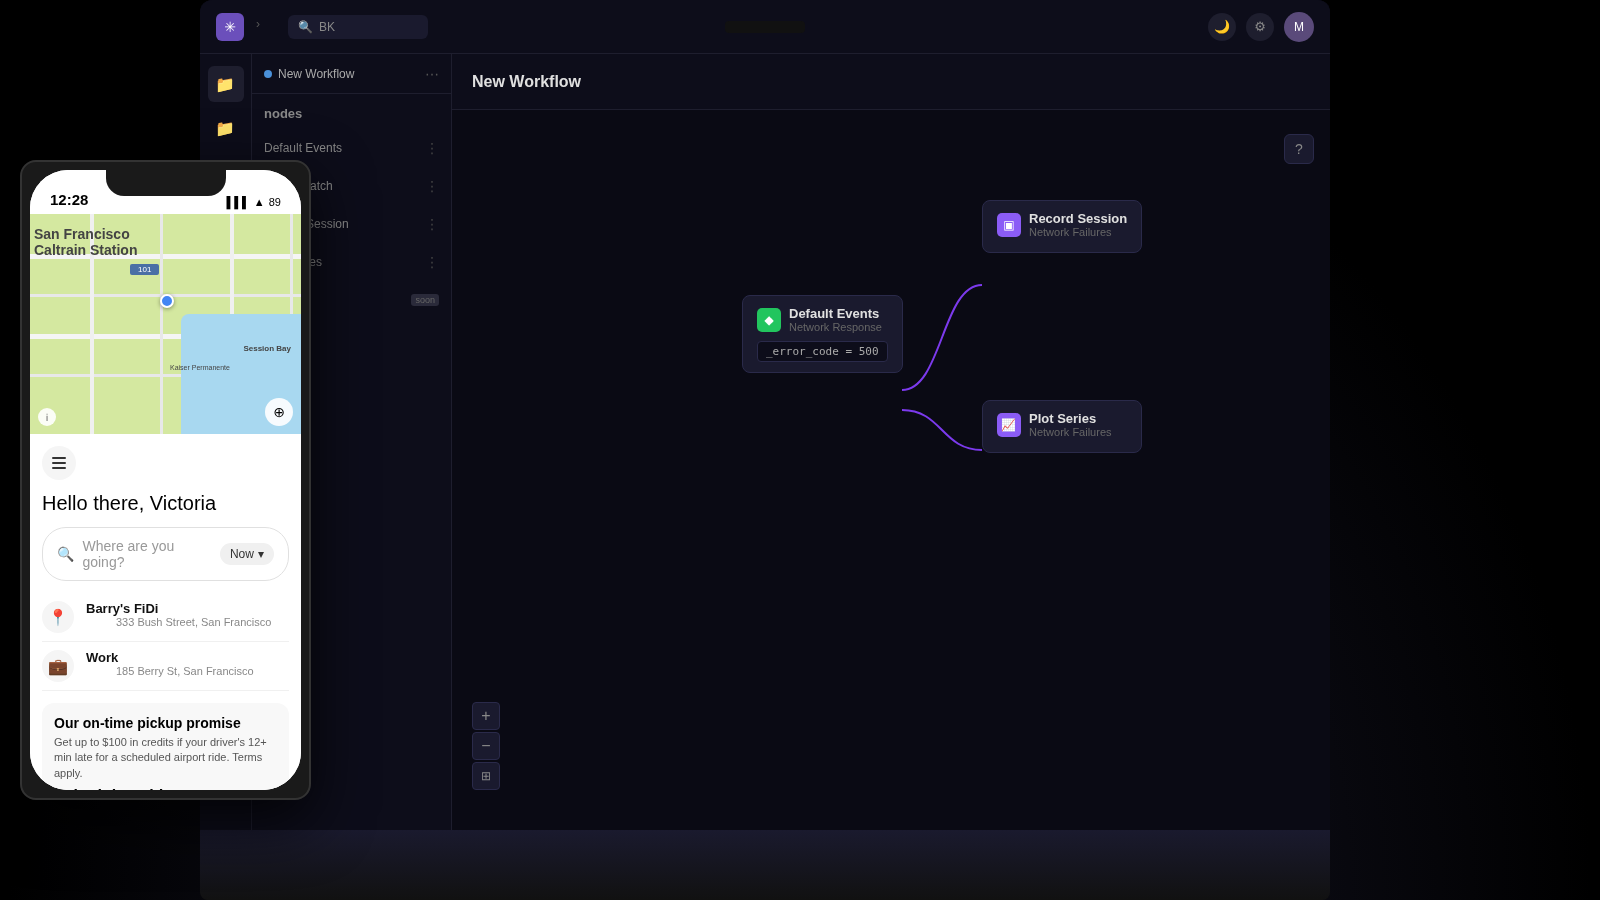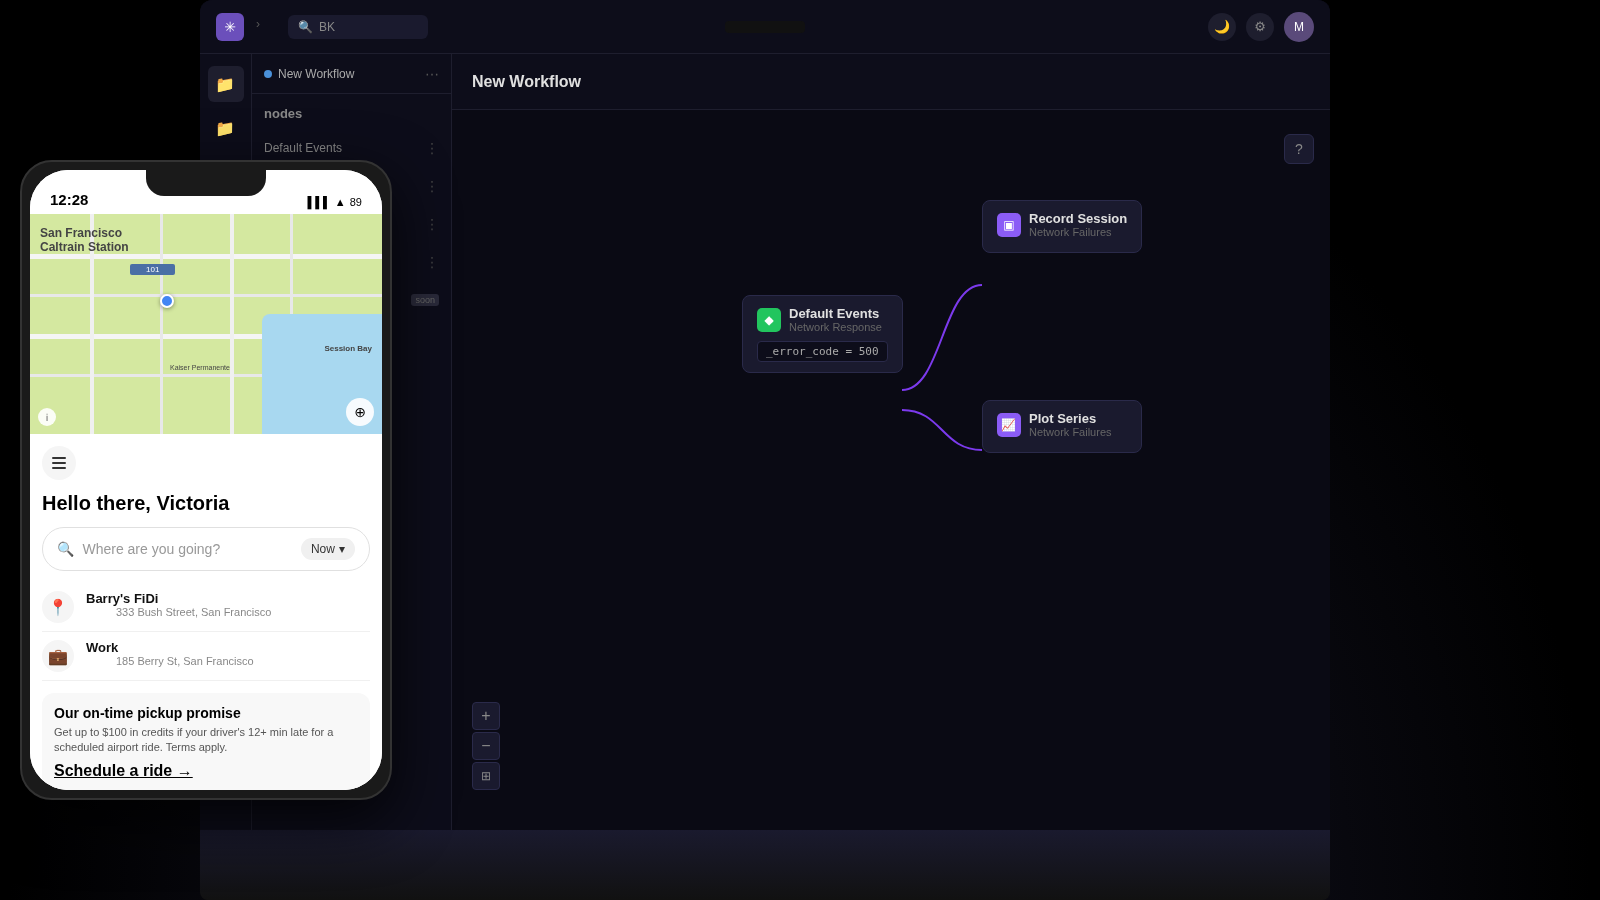--- a/index.html
+++ b/index.html
@@ -409,24 +409,24 @@
       align-items: center;
       justify-content: center;
       z-index: 10;
     }
 
     
     .phone-frame {
       position: absolute;
       left: 20px;
       top: 160px;
-      width: 372px;
+      width: 291px;
       height: 640px;
       background: #1a1a1a;
-      border-radius: 32px;
+      border-radius: 16px;
       border: 2px solid #333;
       box-shadow: 0 20px 60px rgba(0,0,0,0.8);
       overflow: hidden;
       z-index: 20;
     }
 
     .phone-screen {
       position: absolute;
       top: 8px; left: 8px; right: 8px; bottom: 8px;
       background: #fff;
@@ -523,21 +523,21 @@
 
     .h-line {
       width: 14px;
       height: 2px;
       background: #333;
       border-radius: 1px;
     }
 
     .greeting {
       font-size: 20px;
-      font-weight: 700;
+      font-weight: 400;
       color: #000;
       margin-bottom: 12px;
     }
 
     .search-box {
       display: flex;
       align-items: center;
       border: 1px solid #e0e0e0;
       border-radius: 24px;
       padding: 10px 14px;
@@ -785,27 +785,27 @@
       <div style="position:absolute;top:80px;left:0;right:0;height:3px;background:#e8e8e8;"></div>
       <div style="position:absolute;top:120px;left:0;right:0;height:5px;background:#f5f5f5;"></div>
       <div style="position:absolute;top:160px;left:0;right:0;height:3px;background:#e8e8e8;"></div>
       <div style="position:absolute;top:0;bottom:0;left:60px;width:4px;background:#f0f0f0;"></div>
       <div style="position:absolute;top:0;bottom:0;left:130px;width:3px;background:#e8e8e8;"></div>
       <div style="position:absolute;top:0;bottom:0;left:200px;width:4px;background:#f0f0f0;"></div>
       <div style="position:absolute;top:0;bottom:0;left:260px;width:3px;background:#e8e8e8;"></div>
 
       <div style="position:absolute;top:100px;right:0;width:120px;height:120px;background:#a8d8f0;border-radius:8px 0 0 0;"></div>
 
-      <div style="position:absolute;top:12px;left:10px;font-size:12px;color:#444;font-weight:600;">San Francisco<br>Caltrain Station</div>
+      <div style="position:absolute;top:12px;left:4px;font-size:14px;color:#444;font-weight:600;">San Francisco<br>Caltrain Station</div>
       <div style="position:absolute;top:130px;right:10px;font-size:8px;color:#444;font-weight:600;">Session Bay</div>
       <div style="position:absolute;top:150px;left:140px;font-size:7px;color:#444;white-space:nowrap;">Kaiser Permanente</div>
 
       <div style="position:absolute;top:80px;left:130px;width:14px;height:14px;background:#4285f4;border-radius:50%;border:2px solid white;box-shadow:0 1px 4px rgba(0,0,0,0.4);"></div>
 
-      <div style="position:absolute;top:50px;left:100px;background:#4a6fa5;color:white;font-size:8px;padding:1px 16px;border-radius:2px;">101</div>
+      <div style="position:absolute;top:50px;left:100px;background:#4a6fa5;color:white;font-size:8px;padding:1px 8px;border-radius:2px;">101</div>
 
       <div class="map-info-btn">ℹ</div>
       <div class="map-compass-btn">⊕</div>
     </div>
 
     <div style="background:#fff;padding:12px;overflow:hidden;">
 
       <div class="hamburger-btn">
         <div class="hamburger-lines">
           <div class="h-line"></div>

